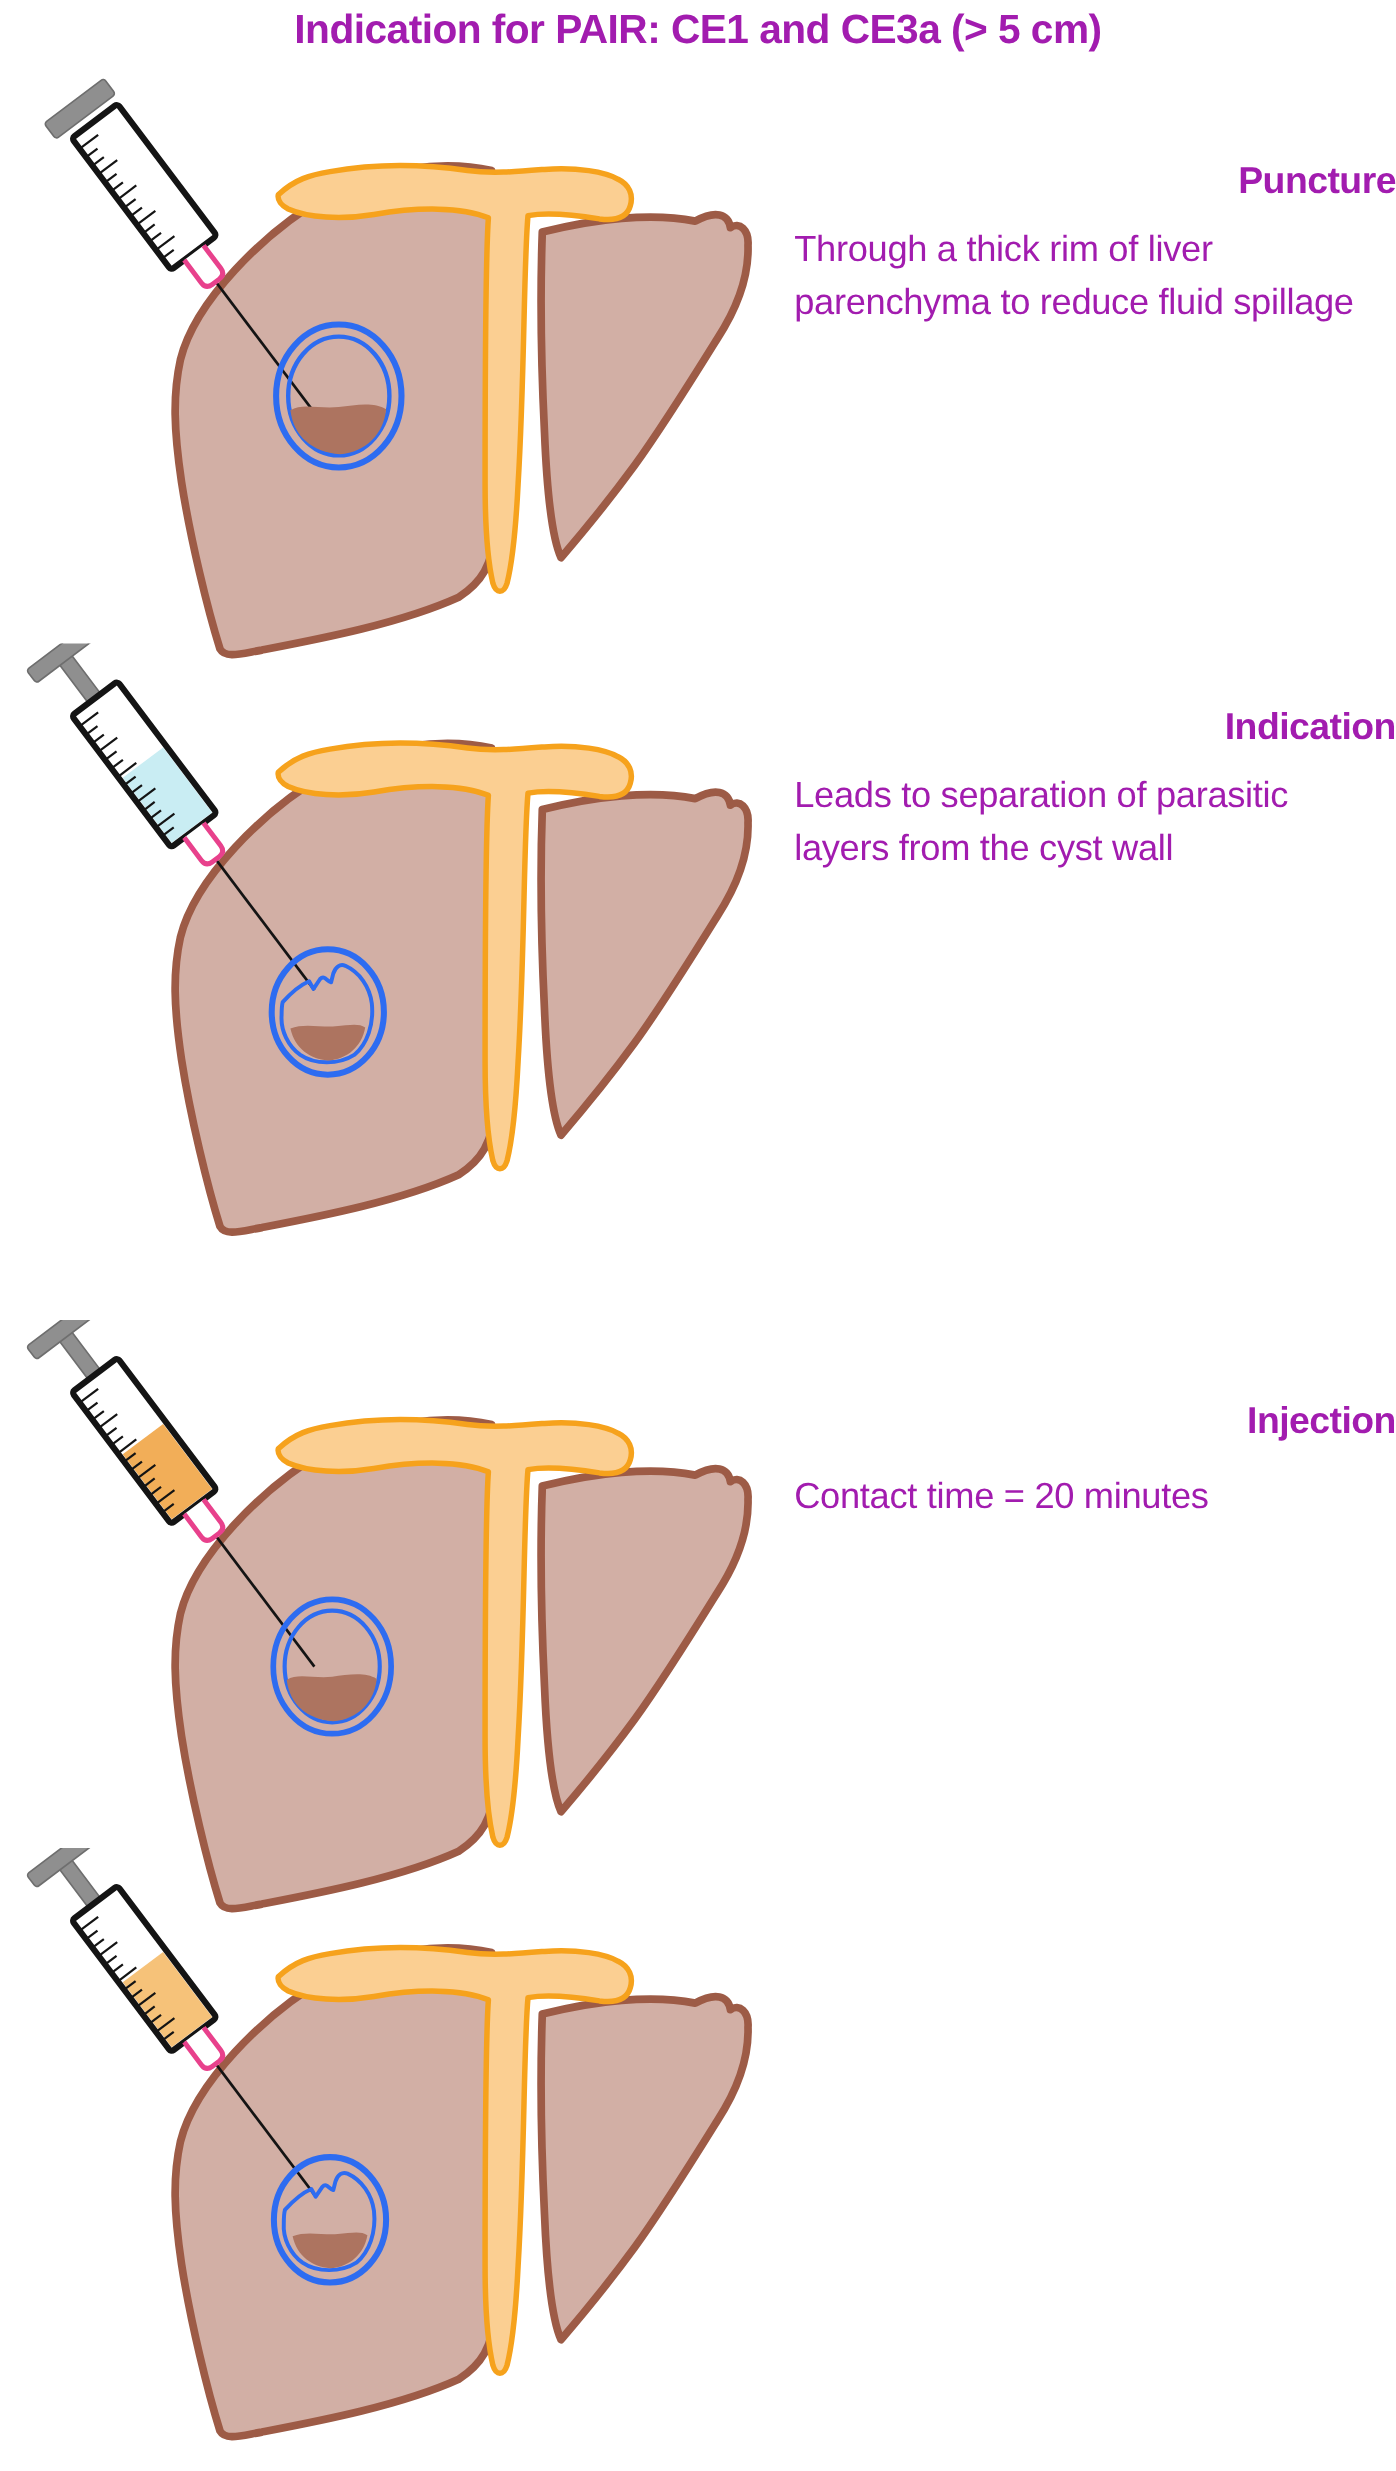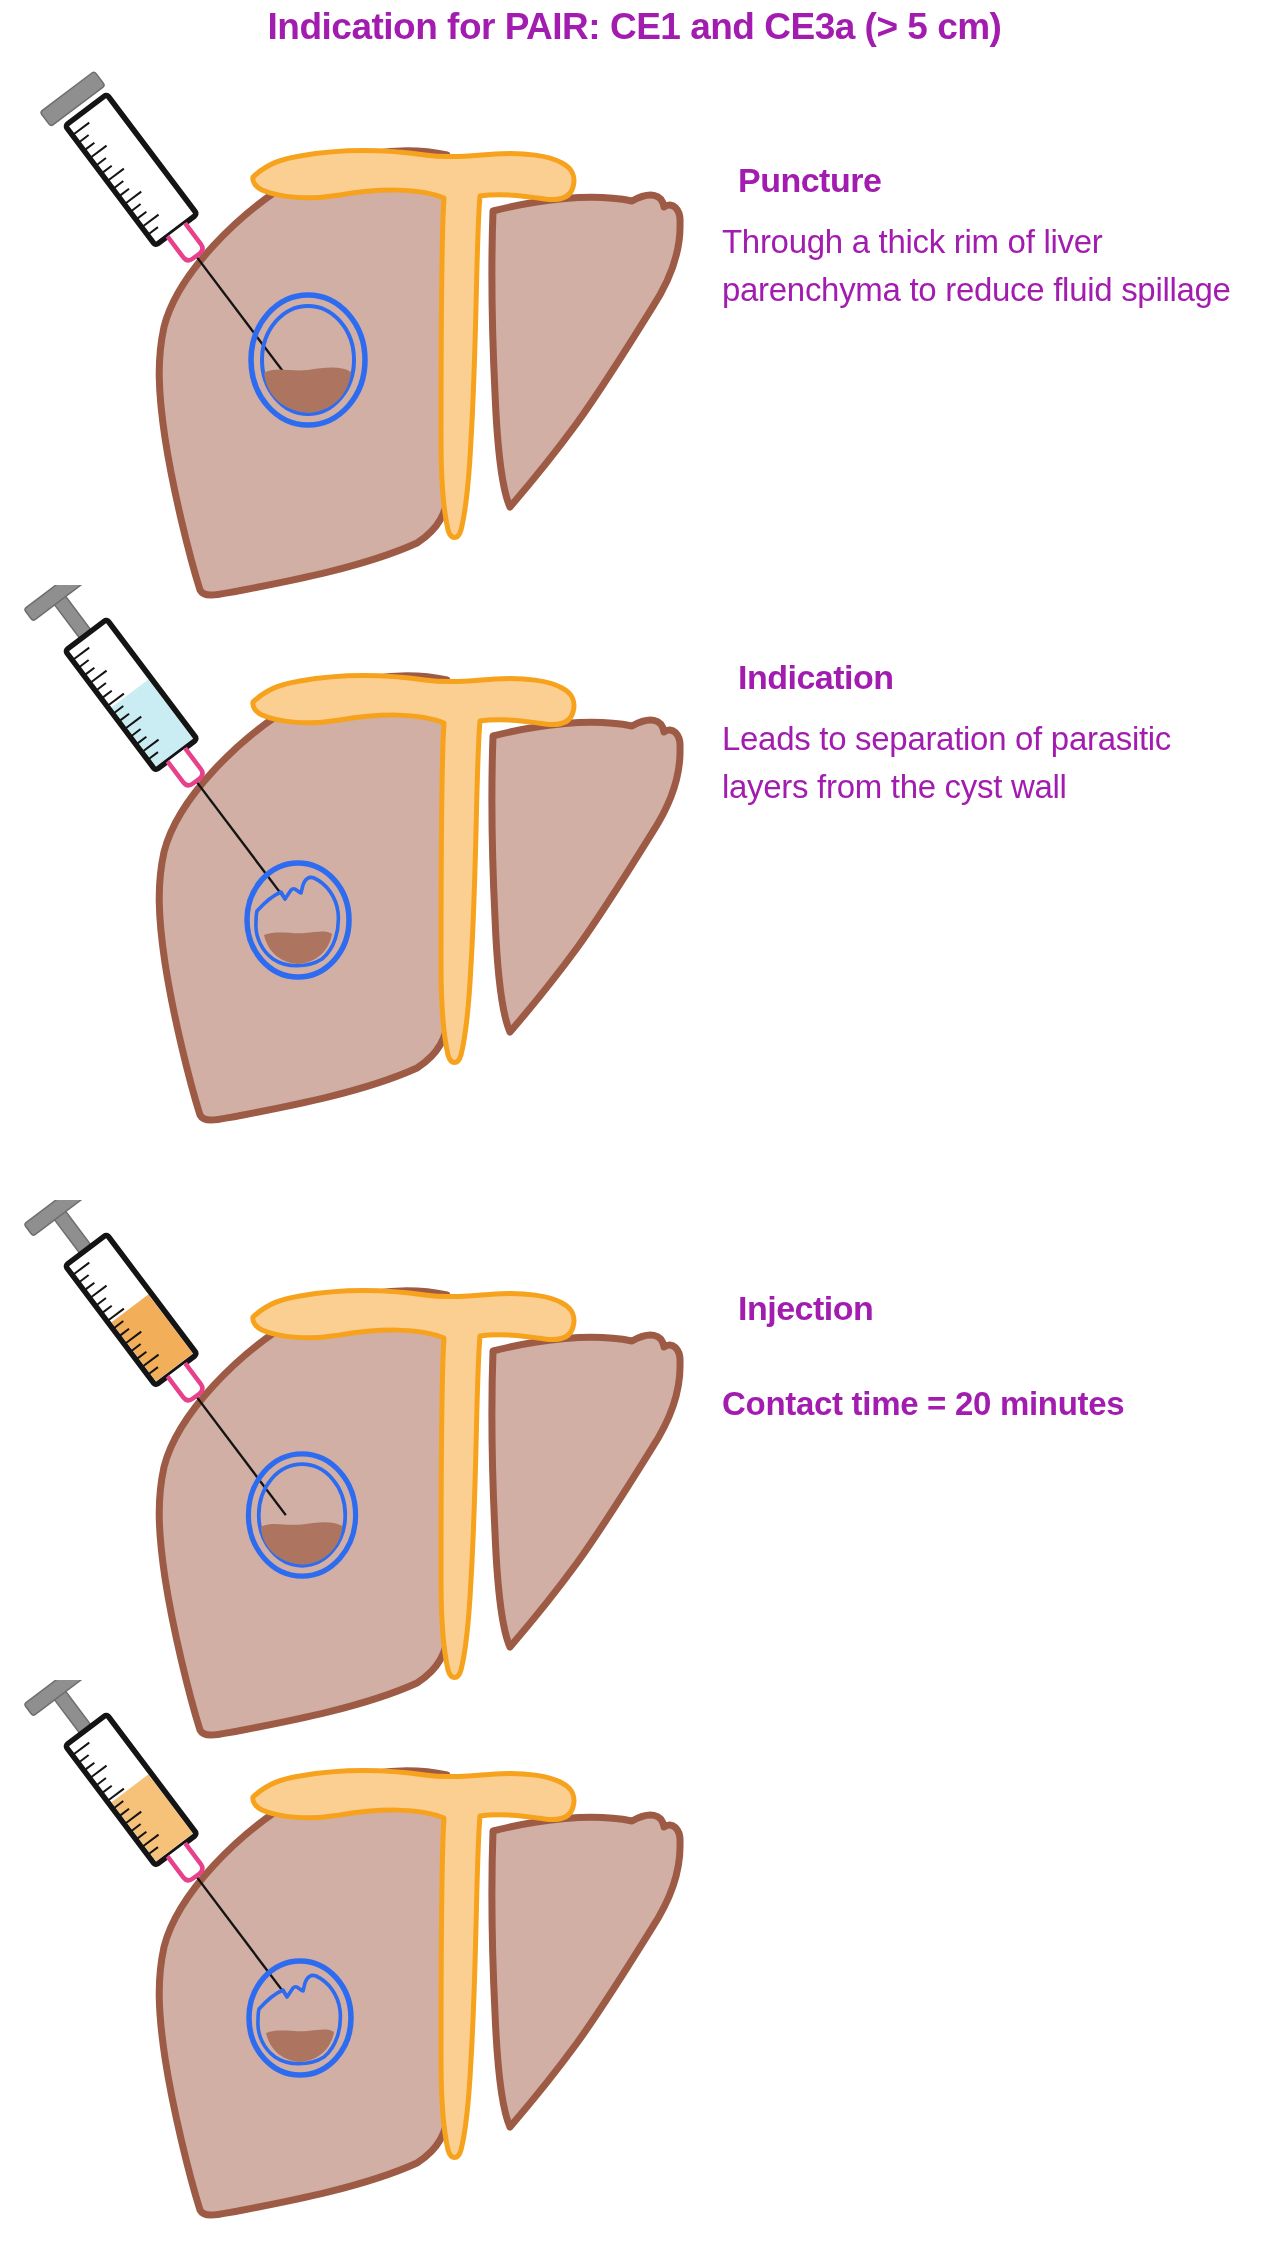--- a/index.html
+++ b/index.html
@@ -28,35 +28,35 @@
   #row2{top:1200px;}
   #row3{top:1680px;}
   .art{position:absolute;left:0;top:0;width:700px;height:540px;}
   .art svg{display:block;width:700px;height:540px;}
   .txt{position:absolute;left:722px;width:547px;}
   #row0 .txt{top:84px;}
   #row1 .txt{top:56px;}
   #row2 .txt{top:72px;}
   #row3 .txt{top:98px;}
   .txt h2{
-    margin:16px;
+    margin:0;
     font-size:34px;
     line-height:40px;
     font-weight:bold;
-    text-align:left;
+    text-align:right;
     letter-spacing:-0.5px;
   }
   .txt p{
     margin:18px 0 0 0;
     font-size:33px;
     line-height:48px;
     white-space:pre-line;
     letter-spacing:-0.3px;
   }
-  .txt p.second{margin-top:52px;font-weight:bold;}
+  .txt p.second{margin-top:24px;}
   
   .lobe{fill:#d2afa5;stroke:#9d5b46;stroke-width:7;stroke-linejoin:round;stroke-linecap:round;}
   .biliary{fill:#fbcf92;stroke:#f6a21c;stroke-width:5;stroke-linejoin:round;}
   .needle{stroke:#141414;stroke-width:2.4;}
   .plunger rect{fill:#8f8f8f;stroke:#6e6e6e;stroke-width:1.5;}
   .barrel-bg{fill:#ffffff;stroke:none;}
   .barrel{fill:none;stroke:#141414;stroke-width:5.5;}
   .ticks line{stroke:#141414;stroke-width:2;}
   .hub{fill:#ffffff;stroke:#e8418c;stroke-width:4.5;}
   .cw{fill:none;stroke:#2d6cf1;}

